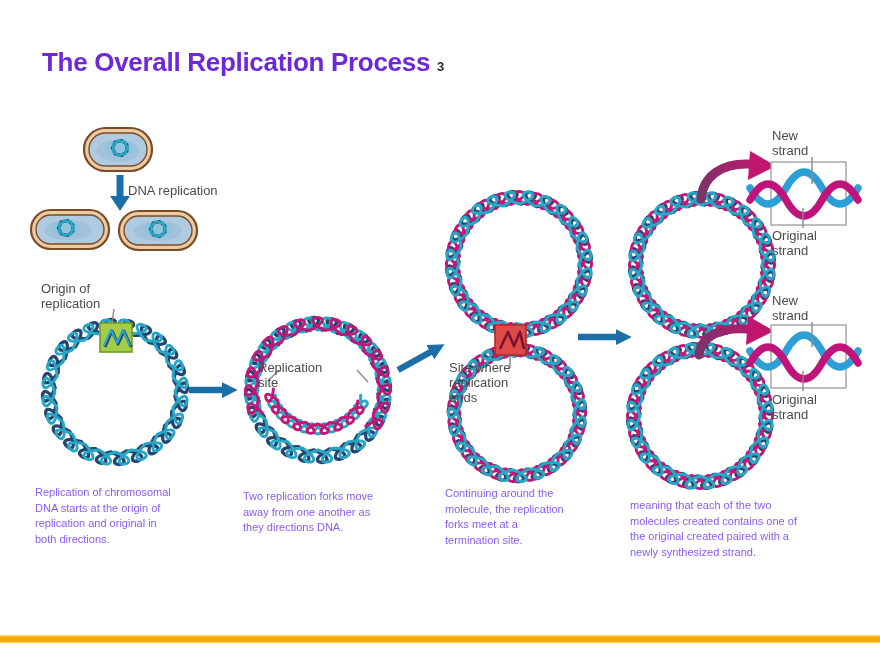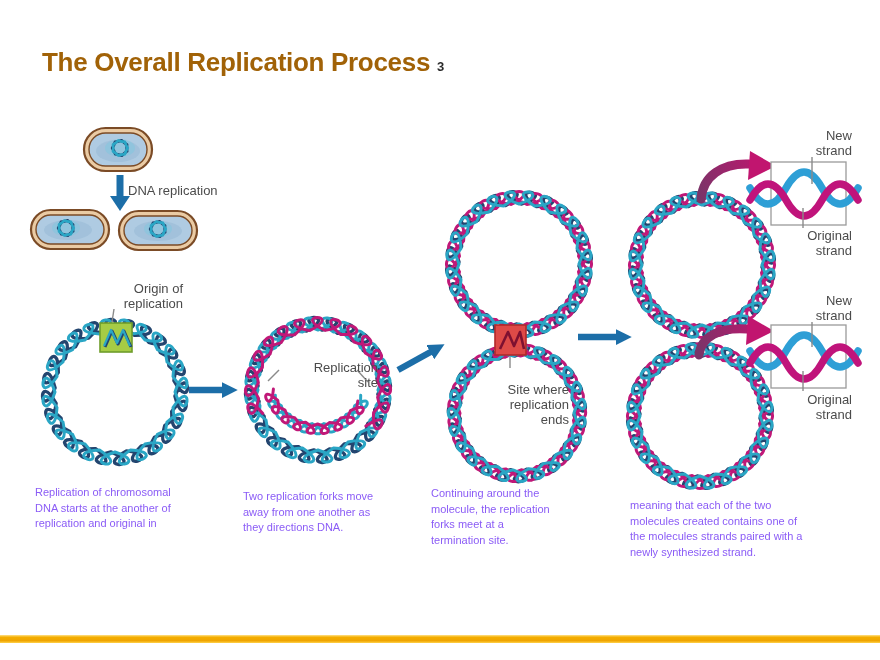--- a/index.html
+++ b/index.html
@@ -1,25 +1,25 @@
 <!DOCTYPE html>
 <html><head>
 <meta charset="utf-8">
 <style>
   html,body{margin:0;padding:0}
   body{
     width:880px;height:660px;position:relative;overflow:hidden;
     background:#ffffff;font-family:"Liberation Sans",sans-serif;
   }
   .title-row{position:absolute;left:42px;top:47px;display:flex;align-items:flex-end;gap:7px}
-  .title-row h1{margin:0;font-size:26px;font-weight:700;color:#a16207;letter-spacing:-0.3px;line-height:30px}
+  .title-row h1{margin:0;font-size:26px;font-weight:700;color:#6d28d9;letter-spacing:-0.3px;line-height:30px}
   .slide-num{font-size:13px;font-weight:700;color:#2b2b2b;padding-bottom:3px}
   .diagram{position:absolute;left:0;top:0;width:880px;height:660px}
   .diagram svg{position:absolute;left:0;top:0}
-  .lbl{position:absolute;color:#4b4b4b;font-size:13px;line-height:15px;text-align:right}
+  .lbl{position:absolute;color:#4b4b4b;font-size:13px;line-height:15px;text-align:left}
   .lbl.left{text-align:center}
   .lbl div{white-space:nowrap}
   .cap{position:absolute;color:#8b5cf6;font-size:11px;line-height:15.5px}
   .cap div{white-space:nowrap}
   .gold-bar{
     position:absolute;left:0;top:635px;width:880px;height:8px;
     background:linear-gradient(180deg,#ffe18a 0%,#f4ae00 28%,#efa400 72%,#ffd34d 100%);
   }
 </style>
 </head>
@@ -153,31 +153,31 @@
     <path d="M750 363 q18 -32 36 0 q18 32 36 0 q18 -32 36 0" fill="none" stroke="#c0147b" stroke-width="7.5" stroke-linecap="round"></path>
     <line x1="812" y1="322" x2="812" y2="347" stroke="#8a8a8a" stroke-width="1.4"></line>
     <line x1="803" y1="371" x2="803" y2="391" stroke="#8a8a8a" stroke-width="1.4"></line>
   </g>
 </svg>
 
   <div class="lbl left" style="left:128px;top:183px">
     <div>DNA replication</div>
   </div>
 
-  <div class="lbl" style="left:63px;top:281px;width:120px">
+  <div class="lbl" style="left:41px;top:281px;width:120px">
     <div>Origin of</div>
     <div>replication</div>
   </div>
 
   <div class="lbl" style="left:258px;top:360px;width:120px">
     <div>Replication</div>
     <div>site</div>
   </div>
 
-  <div class="lbl" style="left:449px;top:382px;width:120px">
+  <div class="lbl" style="left:449px;top:360px;width:120px">
     <div>Site where</div>
     <div>replication</div>
     <div>ends</div>
   </div>
 
   <div class="lbl" style="left:772px;top:128px;width:80px">
     <div>New</div>
     <div>strand</div>
   </div>
   <div class="lbl" style="left:772px;top:228px;width:80px">
@@ -188,36 +188,37 @@
     <div>New</div>
     <div>strand</div>
   </div>
   <div class="lbl" style="left:772px;top:392px;width:80px">
     <div>Original</div>
     <div>strand</div>
   </div>
 
   <div class="cap" style="left:35px;top:485px">
     <div>Replication of chromosomal</div>
-    <div>DNA starts at the another of</div>
+    <div>DNA starts at the origin of</div>
     <div>replication and original in</div>
+    <div>both directions.</div>
   </div>
   <div class="cap" style="left:243px;top:489px">
     <div>Two replication forks move</div>
     <div>away from one another as</div>
     <div>they directions DNA.</div>
   </div>
-  <div class="cap" style="left:431px;top:486px">
+  <div class="cap" style="left:445px;top:486px">
     <div>Continuing around the</div>
     <div>molecule, the replication</div>
     <div>forks meet at a</div>
     <div>termination site.</div>
   </div>
   <div class="cap" style="left:630px;top:498px">
     <div>meaning that each of the two</div>
     <div>molecules created contains one of</div>
-    <div>the molecules strands paired with a</div>
+    <div>the original created paired with a</div>
     <div>newly synthesized strand.</div>
   </div>
 
 </div>
 
 <div class="gold-bar"></div>
 
 </body></html>

